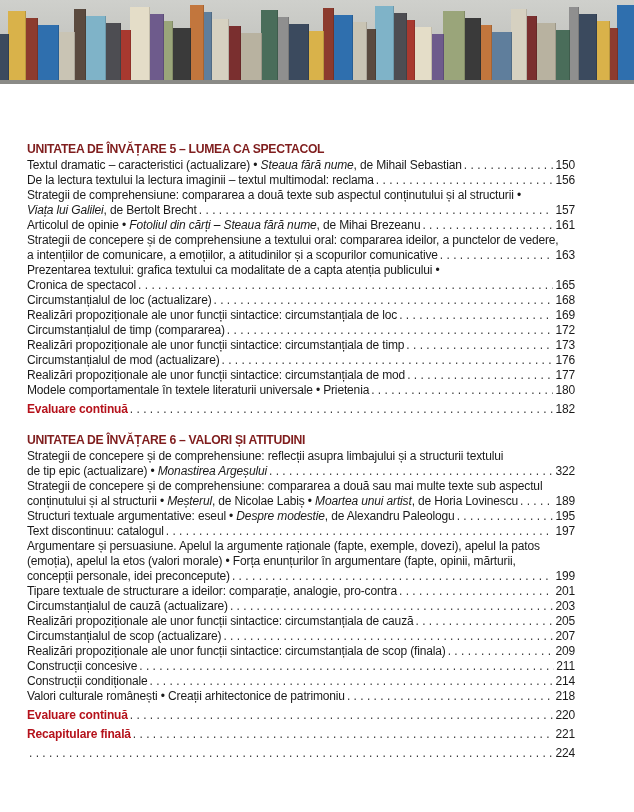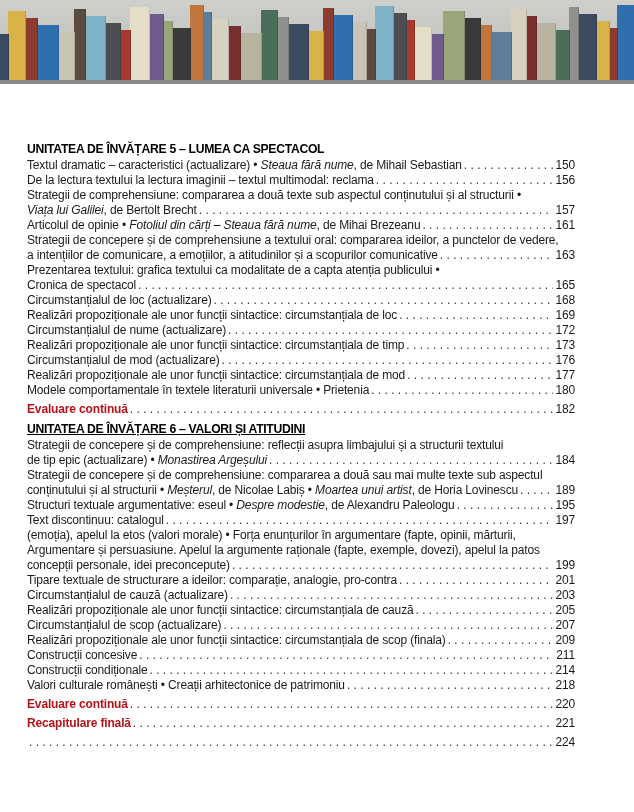--- a/index.html
+++ b/index.html
@@ -4,33 +4,33 @@
 <style>
   html, body { margin: 0; padding: 0; background: #ffffff; }
   body { width: 634px; height: 812px; position: relative; overflow: hidden;
          font-family: "Liberation Sans", sans-serif; color: #1a1a1a; }
   .banner { position: absolute; left: 0; top: 0; width: 634px; height: 84px; overflow: hidden;
             background: linear-gradient(#cfd0cc, #b9bab5); }
   .banner .shelf { position: absolute; left: 0; bottom: 0; width: 634px; height: 4px; background: #8a8a86; }
   .book { position: absolute; bottom: 0; }
   .toc { position: absolute; left: 27px; top: 140px; width: 548px; }
   .unit-title { font-family: "Liberation Sans", sans-serif; font-weight: bold; font-size: 12.2px;
-                letter-spacing: -0.3px; color: #000000; height: 18px; line-height: 18px; }
+                letter-spacing: -0.3px; color: #7f1d1d; height: 18px; line-height: 18px; }
   .row { font-size: 12px; line-height: 15px; letter-spacing: -0.15px; }
   .line { display: flex; align-items: baseline; white-space: nowrap; height: 15px; }
   .line .t { flex: 0 0 auto; }
   .line .dots { flex: 1 1 auto; overflow: hidden; white-space: nowrap; color: #333;
                 letter-spacing: 2.2px; margin: 0 2px; }
   .line .dots::before { content: ". . . . . . . . . . . . . . . . . . . . . . . . . . . . . . . . . . . . . . . . . . . . . . . . . . . . . . . . . . . . . . . . . . . . . . . . . . . . . . . . . . . . . . . . . . . . . . . . . . . . . ."; letter-spacing: 0; }
   .line .pg { flex: 0 0 auto; text-align: left; }
   .red .t { color: #b5121b; font-weight: bold; }
   .red { margin-top: 4px; }
   .red-gap { }
   em { font-style: italic; }
-  .gap-unit { margin-top: 3px; text-decoration: underline; }
+  .gap-unit { margin-top: 14px; }
 </style>
 </head>
 <body>
 
 <div class="banner" id="banner">
     <div class="book" style="left: 617px; width: 17px; height: 79px; background: rgb(47, 111, 174); border-right: 1px solid rgba(0, 0, 0, 0.15);"></div>
     <div class="book" style="left: 609px; width: 8px; height: 56px; background: rgb(140, 59, 46); border-right: 1px solid rgba(0, 0, 0, 0.15);"></div>
     <div class="book" style="left: 596px; width: 13px; height: 63px; background: rgb(217, 178, 74); border-right: 1px solid rgba(0, 0, 0, 0.15);"></div>
     <div class="book" style="left: 578px; width: 18px; height: 70px; background: rgb(59, 74, 94); border-right: 1px solid rgba(0, 0, 0, 0.15);"></div>
     <div class="book" style="left: 569px; width: 9px; height: 77px; background: rgb(143, 143, 143); border-right: 1px solid rgba(0, 0, 0, 0.15);"></div>
@@ -138,21 +138,21 @@
     </div>
     <div class="row">
       <div class="line">
         <span class="t">Realizări propoziționale ale unor funcții sintactice: circumstanțiala de loc</span>
         <span class="dots"></span>
         <span class="pg">169</span>
       </div>
     </div>
     <div class="row">
       <div class="line">
-        <span class="t">Circumstanțialul de nume (actualizare)</span>
+        <span class="t">Circumstanțialul de timp (compararea)</span>
         <span class="dots"></span>
         <span class="pg">172</span>
       </div>
     </div>
     <div class="row">
       <div class="line">
         <span class="t">Realizări propoziționale ale unor funcții sintactice: circumstanțiala de timp</span>
         <span class="dots"></span>
         <span class="pg">173</span>
       </div>
@@ -186,21 +186,21 @@
       </div>
     </div>
     <div class="unit-title gap-unit">UNITATEA DE ÎNVĂȚARE 6 – VALORI ȘI ATITUDINI</div>
     <div class="row">
       <div class="line">
         <span class="t">Strategii de concepere și de comprehensiune: reflecții asupra limbajului și a structurii textului</span>
       </div>
       <div class="line">
         <span class="t">de tip epic (actualizare) • <em>Monastirea Argeșului</em></span>
         <span class="dots"></span>
-        <span class="pg">184</span>
+        <span class="pg">322</span>
       </div>
     </div>
     <div class="row">
       <div class="line">
         <span class="t">Strategii de concepere și de comprehensiune: compararea a două sau mai multe texte sub aspectul</span>
       </div>
       <div class="line">
         <span class="t">conținutului și al structurii • <em>Meșterul</em>, de Nicolae Labiș • <em>Moartea unui artist</em>, de Horia Lovinescu</span>
         <span class="dots"></span>
         <span class="pg">189</span>
@@ -215,24 +215,24 @@
     </div>
     <div class="row">
       <div class="line">
         <span class="t">Text discontinuu: catalogul</span>
         <span class="dots"></span>
         <span class="pg">197</span>
       </div>
     </div>
     <div class="row">
       <div class="line">
+        <span class="t">Argumentare și persuasiune. Apelul la argumente raționale (fapte, exemple, dovezi), apelul la patos</span>
+      </div>
+      <div class="line">
         <span class="t">(emoția), apelul la etos (valori morale) • Forța enunțurilor în argumentare (fapte, opinii, mărturii,</span>
-      </div>
-      <div class="line">
-        <span class="t">Argumentare și persuasiune. Apelul la argumente raționale (fapte, exemple, dovezi), apelul la patos</span>
       </div>
       <div class="line">
         <span class="t">concepții personale, idei preconcepute)</span>
         <span class="dots"></span>
         <span class="pg">199</span>
       </div>
     </div>
     <div class="row">
       <div class="line">
         <span class="t">Tipare textuale de structurare a ideilor: comparație, analogie, pro-contra</span>

